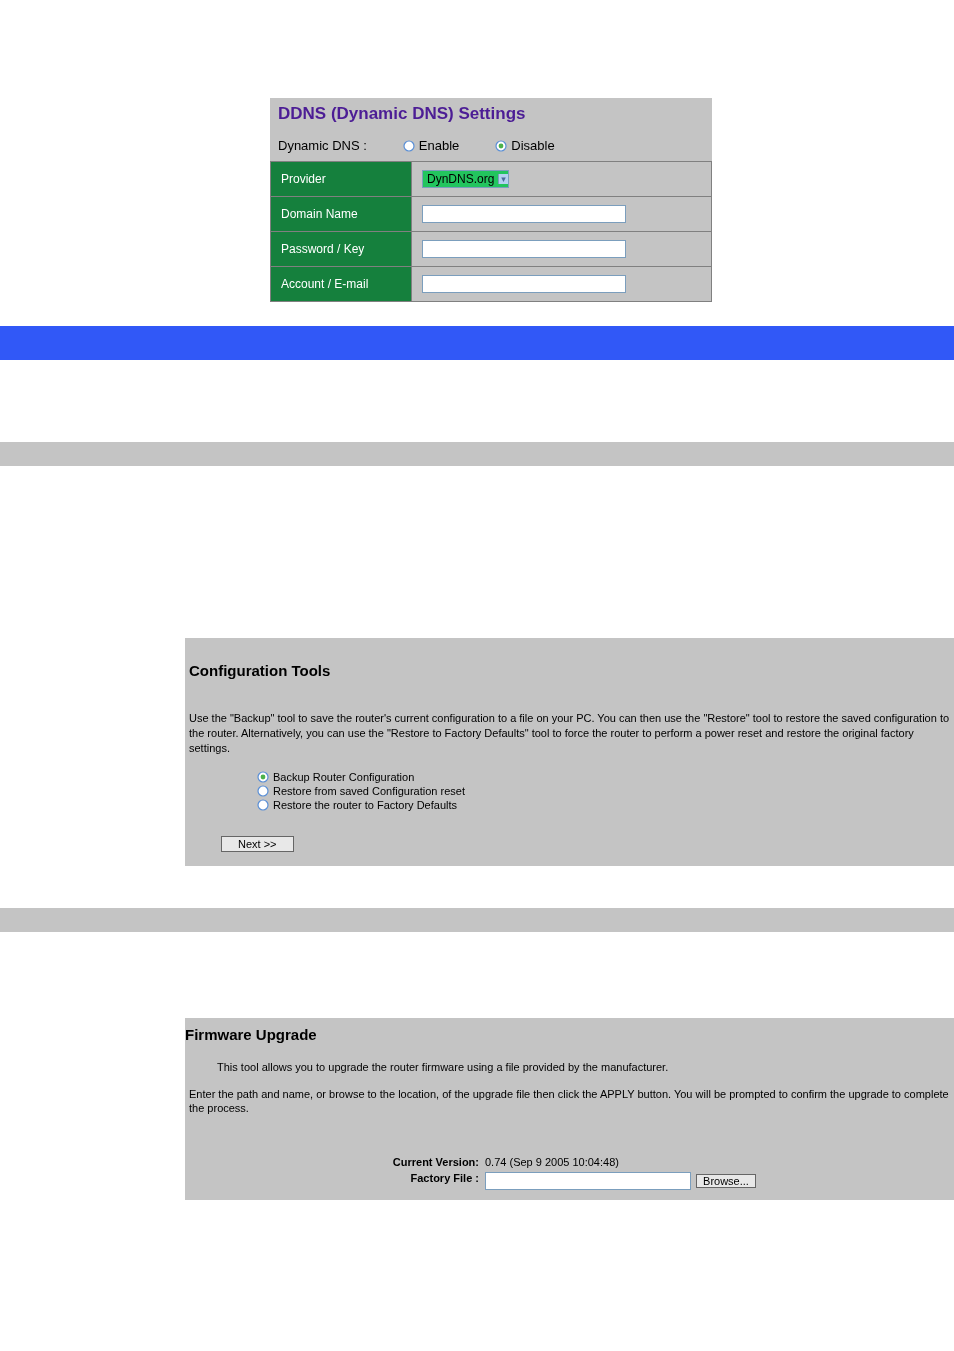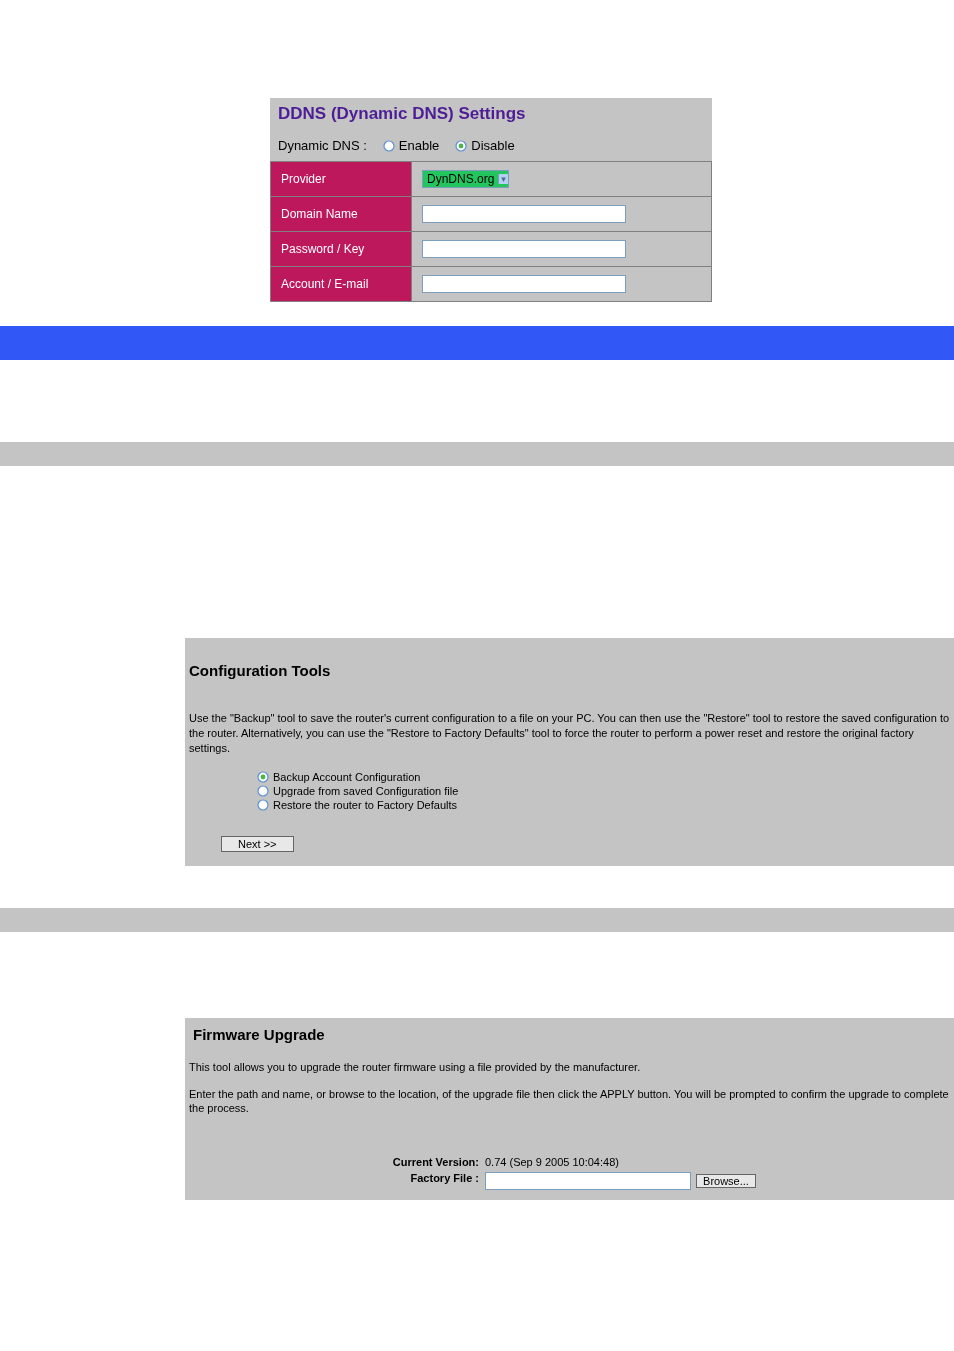--- a/index.html
+++ b/index.html
@@ -1,46 +1,46 @@
 <!DOCTYPE html>
 <html><head>
   <meta charset="utf-8">
   <style>
     * { margin: 0; padding: 0; box-sizing: border-box; }
     body { font-family: Arial, sans-serif; background: #fff; width: 954px; }
     
     .ddns-section { margin: 98px 0 0 270px; width: 442px; background: #c4c4c4; }
     .ddns-header { background: #c4c4c4; padding: 6px 8px; font-size: 17px; font-weight: bold; color: #4c1d95; }
-    .ddns-radio-row { padding: 8px; font-size: 13px; color: #000; display: flex; align-items: center; gap: 2px; }
+    .ddns-radio-row { padding: 8px; font-size: 13px; color: #000; display: flex; align-items: center; gap: 22px; }
     .ddns-radio-group { margin-left: 14px; display: flex; align-items: center; gap: 4px; }
     .ddns-table { width: 100%; border-spacing: 1px; background: #808080; }
     .ddns-table td { padding: 8px 10px; font-size: 12px; }
-    .ddns-label-cell { background: #be185d; color: #fff; width: 140px; }
+    .ddns-label-cell { background: #15803d; color: #fff; width: 140px; }
     .ddns-value-cell { background: #c4c4c4; }
     .ddns-select-arrow { background: #B4D0F0; border-left: 1px solid #7B9EBD; padding: 0 2px; color: #4A6A9A; font-size: 9px; }
     .select-wrap { display: inline-flex; border: 1px solid #7B9EBD; background: #22c55e; align-items: center; }
     .select-wrap .sel-text { padding: 1px 4px; font-size: 12px; }
     .ddns-input { width: 204px; border: 1px solid #7B9EBD; padding: 1px 3px; font-size: 12px; height: 18px; }
     
     .blue-bar { background: #3158F7; height: 34px; margin-top: 24px; width: 954px; }
     .grey-bar { background: #c4c4c4; height: 24px; margin-top: 82px; }
     
     .config-section { margin-top: 172px; background: #c4c4c4; margin-left: 185px; margin-right: 0; width: 769px; padding: 0; }
     .config-header { font-size: 15px; font-weight: bold; color: #000; padding: 24px 4px; }
     .config-desc { font-size: 11px; color: #000; padding: 8px 4px 4px; line-height: 1.35; }
     .config-options { padding: 10px 0 8px 72px; }
     .config-option-row { font-size: 11px; color: #000; display: flex; align-items: center; gap: 4px; padding: 1px 0; }
     .next-btn-wrap { padding: 14px 0 14px 36px; }
     .next-btn { font-size: 11px; border: 1px solid #666; background: #e8e8e8; padding: 1px 16px; cursor: pointer; }
     
     .grey-bar-2 { background: #c4c4c4; height: 24px; margin-top: 42px; }
     
     .firmware-section { margin-top: 86px; background: #c4c4c4; margin-left: 185px; width: 769px; padding: 0 0 8px 0; }
-    .fw-header { font-size: 15px; font-weight: bold; color: #000; padding: 8px 8px; margin-top: 16px; }
-    .fw-desc1 { font-size: 11px; color: #000; padding: 10px 4px 2px; }
+    .fw-header { font-size: 15px; font-weight: bold; color: #000; padding: 8px 0; margin-top: 16px; }
+    .fw-desc1 { font-size: 11px; color: #000; padding: 10px 4px 2px; margin-left: 28px; }
     .fw-desc2 { font-size: 11px; color: #000; padding: 12px 4px 2px; line-height: 1.35; }
     .fw-form { padding: 36px 0 0 0; }
     .fw-row { display: flex; font-size: 11px; color: #000; padding: 2px 0; align-items: flex-start; }
     .fw-label { width: 300px; text-align: right; font-weight: bold; padding-right: 6px; }
     .fw-value { }
     .fw-input { width: 206px; border: 1px solid #7B9EBD; height: 18px; font-size: 11px; }
     .browse-btn { font-size: 11px; border: 1px solid #666; background: #e8e8e8; padding: 0px 6px; margin-left: 2px; cursor: pointer; }
 
     svg.radio { width: 12px; height: 12px; }
   </style>
@@ -97,27 +97,27 @@
 
 <div class="config-section">
   <div class="config-header">Configuration Tools</div>
   <div class="config-desc">Use the "Backup" tool to save the router's current configuration to a file on your PC. You can then use the "Restore" tool to restore the saved configuration to the router.  Alternatively, you can use the "Restore to Factory Defaults" tool to force the router to perform a power reset and restore the original factory settings.</div>
   <div class="config-options">
     <div class="config-option-row">
       <svg class="radio">
           <circle cx="6" cy="6" r="5" fill="#fff" stroke="#5A8FD6" stroke-width="1.2"></circle>
           <circle cx="6" cy="6" r="2.4" fill="#4CB24C"></circle>
         </svg>
-      <span>Backup Account Configuration</span>
+      <span>Backup Router Configuration</span>
     </div>
     <div class="config-option-row">
       <svg class="radio">
           <circle cx="6" cy="6" r="5" fill="#fff" stroke="#5A8FD6" stroke-width="1.2"></circle>
         </svg>
-      <span>Upgrade from saved Configuration file</span>
+      <span>Restore from saved Configuration reset</span>
     </div>
     <div class="config-option-row">
       <svg class="radio">
           <circle cx="6" cy="6" r="5" fill="#fff" stroke="#5A8FD6" stroke-width="1.2"></circle>
         </svg>
       <span>Restore the router to Factory Defaults</span>
     </div>
   </div>
   <div class="next-btn-wrap">
     <button class="next-btn">Next &gt;&gt;</button>

